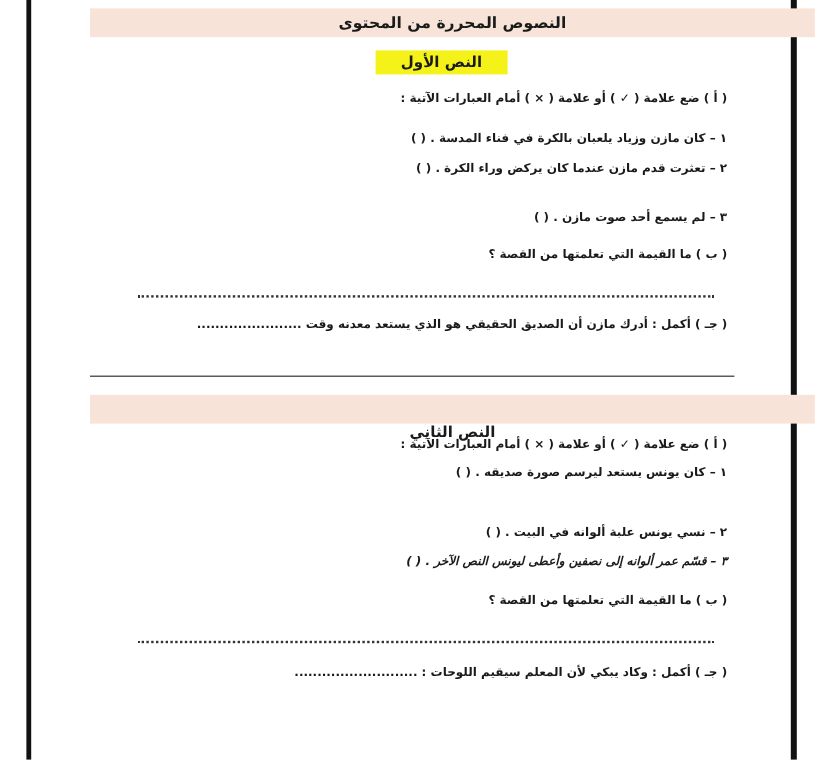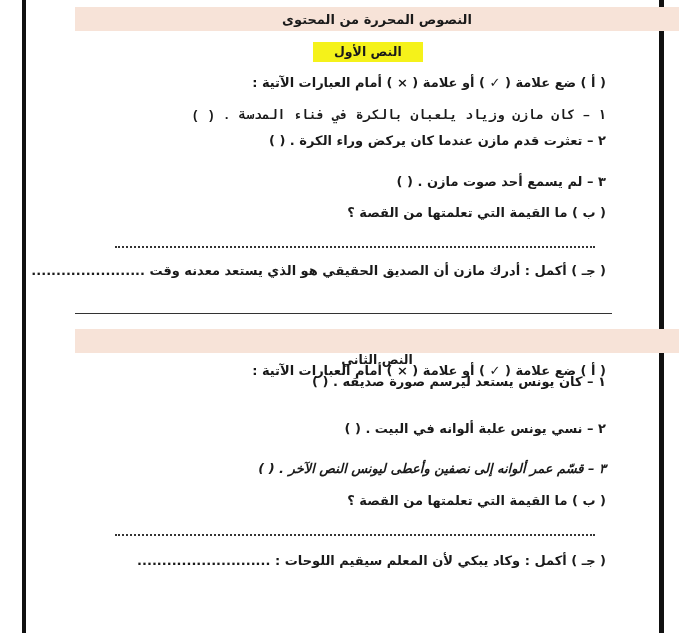--- a/index.html
+++ b/index.html
@@ -51,21 +51,21 @@
       font-size: 12.5px;
       padding: 1px 21px;
       direction: rtl;
       line-height: 18px;
     }
     .line {
       position: absolute;
       right: 75px;
       direction: rtl;
       font-weight: bold;
-      font-size: 13px;
+      font-size: 10px;
       white-space: nowrap;
       line-height: 18px;
     }
     .dots {
       position: absolute;
       height: 0;
       border-top: 2px dotted #333;
     }
     .hrule {
       position: absolute;
@@ -81,36 +81,36 @@
 <div class="border-left"></div>
 <div class="border-right"></div>
 
 <div class="title-bar" style="top:7px;">
   <span>النصوص المحررة من المحتوى</span>
 </div>
 
 <div class="highlight" style="left:313px; top:42px;">النص الأول</div>
 
 <div class="line" style="top:74px;">( أ ) ضع علامة ( ✓ ) أو علامة ( × ) أمام العبارات الآتية :</div>
-<div class="line" style="top:107px;font-family:Liberation Mono, monospace;">١ – كان مازن وزياد يلعبان بالكرة في فناء المدسة . (    )</div>
+<div class="line" style="top:107px;">١ – كان مازن وزياد يلعبان بالكرة في فناء المدسة . (    )</div>
 <div class="line" style="top:132px;text-align:right;">٢ – تعثرت قدم مازن عندما كان يركض وراء الكرة . (    )</div>
 <div class="line" style="top:173px;margin-left:48px;">٣ – لم يسمع أحد صوت مازن . (    )</div>
 <div class="line" style="top:204px;">( ب ) ما القيمة التي تعلمتها من القصة ؟</div>
 
 <div class="dots" style="left:115px; width:480px; top:246px;"></div>
 
 <div class="line" style="top:262px;">( جـ ) أكمل : أدرك مازن أن الصديق الحقيقي هو الذي يستعد معدنه وقت .......................</div>
 
 <div class="hrule" style="top:313px;"></div>
 
 <div class="title-bar" style="top:329px;">
   <span style="font-size:12.5px;margin-top:36px;">النص الثاني</span>
 </div>
 
 <div class="line" style="top:362px;">( أ ) ضع علامة ( ✓ ) أو علامة ( × ) أمام العبارات الآتية :</div>
-<div class="line" style="top:373px;margin-left:41px;">١ – كان يونس يستعد ليرسم صورة صديقه . (    )</div>
-<div class="line" style="top:420px;">٢ – نسي يونس علبة ألوانه في البيت . (    )</div>
+<div class="line" style="top:386px;margin-left:41px;">١ – كان يونس يستعد ليرسم صورة صديقه . (    )</div>
+<div class="line" style="top:436px;">٢ – نسي يونس علبة ألوانه في البيت . (    )</div>
 <div class="line" style="top:460px;font-style:italic;">٣ – قسّم عمر ألوانه إلى نصفين وأعطى ليونس النص الآخر . (    )</div>
 <div class="line" style="top:492px;">( ب ) ما القيمة التي تعلمتها من القصة ؟</div>
 
 <div class="dots" style="left:115px; width:480px; top:534px;"></div>
 
 <div class="line" style="top:552px;">( جـ ) أكمل : وكاد يبكي لأن المعلم سيقيم اللوحات : ...........................</div>
 
 </body></html>

